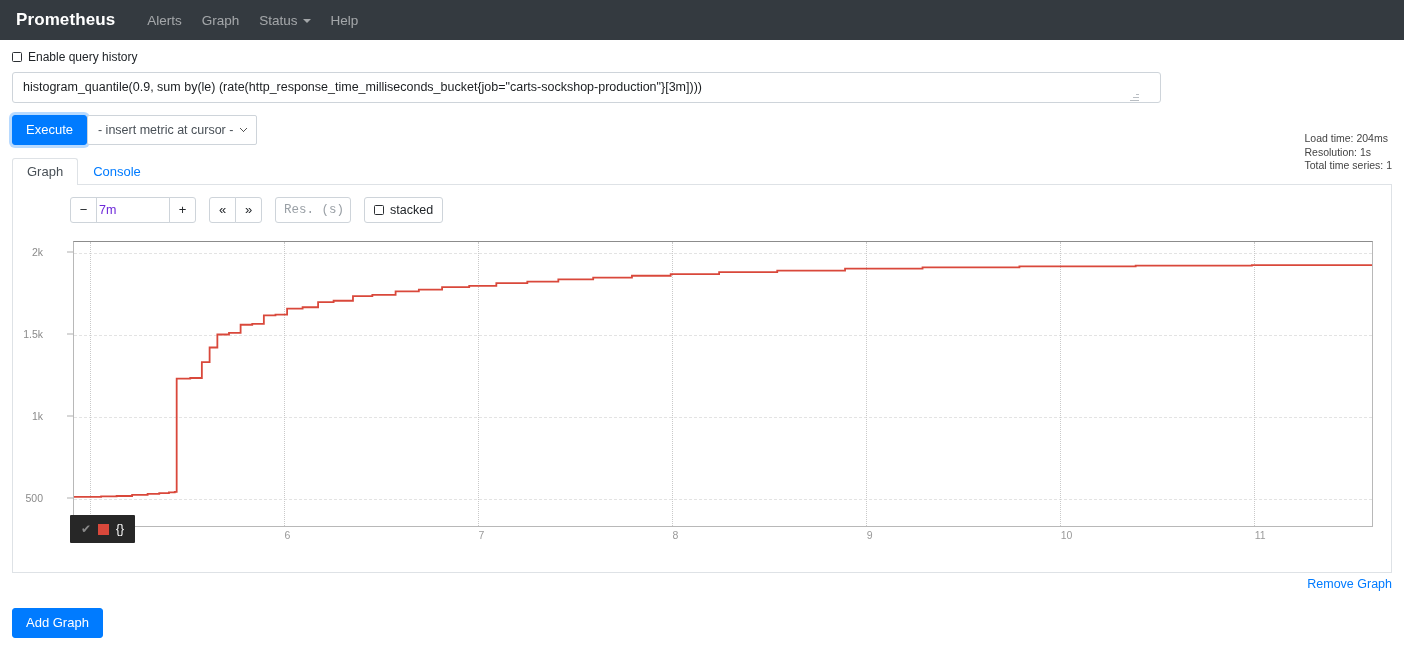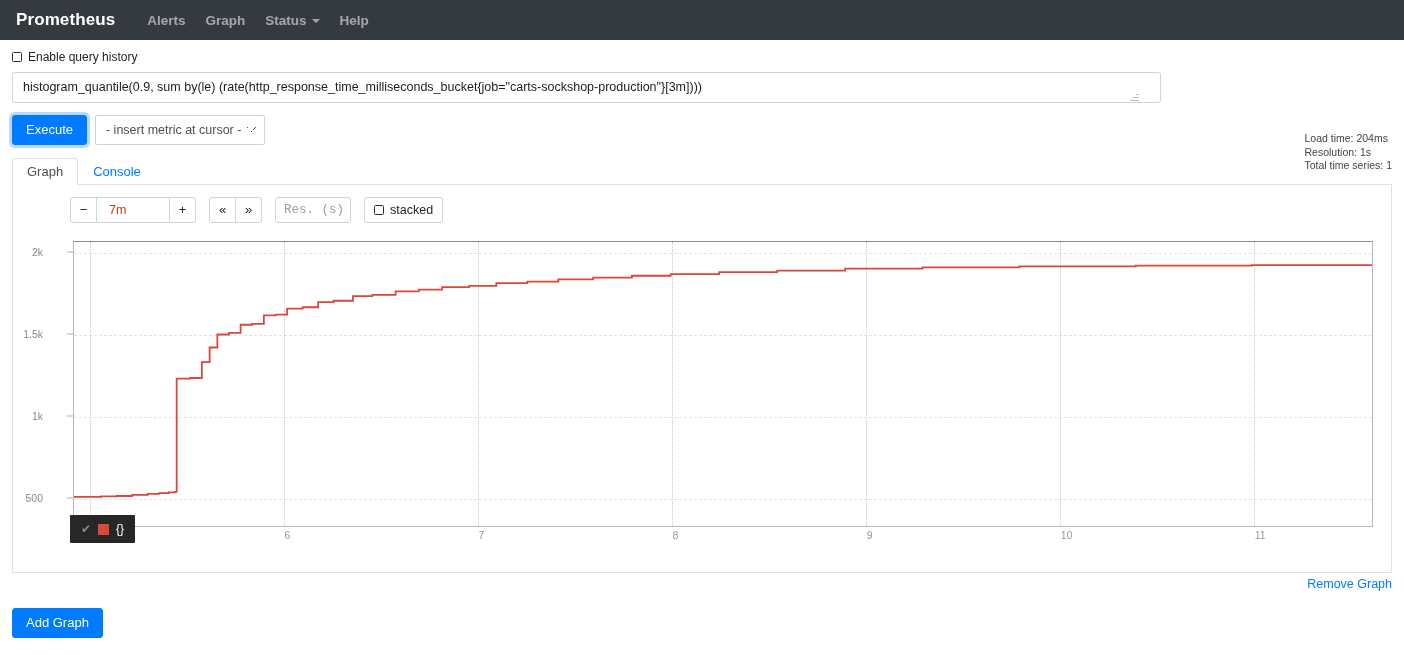--- a/index.html
+++ b/index.html
@@ -34,21 +34,20 @@
   }
   .nav-link {
     color: rgba(255,255,255,.55);
     text-decoration: none;
     font-size: 13.5px;
     padding: 4px 10px;
     white-space: nowrap;
     display: inline-flex;
     align-items: center;
     gap: 5px;
-    font-weight: bold;
   }
   .caret {
     display: inline-block;
     width: 0; height: 0;
     border-left: 4px solid transparent;
     border-right: 4px solid transparent;
     border-top: 4px solid rgba(255,255,255,.55);
     position: relative;
     top: 1px;
   }
@@ -112,21 +111,20 @@
     font-size: 10.5px;
     line-height: 13.5px;
     color: #444;
     white-space: nowrap;
   }
 
   
   .exec-row {
     display: flex;
     align-items: center;
-    gap: 8px;
     margin-top: 12px;
   }
   .btn-primary {
     background: #007bff;
     border: 1px solid #007bff;
     color: #fff;
     font-size: 13px;
     font-family: "Liberation Sans", sans-serif;
     padding: 6px 13px;
     border-radius: 3px;
@@ -195,25 +193,25 @@
     align-items: center;
     gap: 13px;
     padding-left: 57px;
   }
   .ig { display: flex; align-items: stretch; }
   .ig > * {
     border: 1px solid #ced4da;
     background: #fff;
     font-family: "Liberation Sans", sans-serif;
     font-size: 12.5px;
-    color: #c2410c;
+    color: #6d28d9;
     height: 26px;
     line-height: 24px;
     margin-left: -1px;
-    padding: 0 12px;
+    padding: 0 2px;
     outline: none;
   }
   .ig > *:first-child { margin-left: 0; border-radius: 3px 0 0 3px; }
   .ig > *:last-child { border-radius: 0 3px 3px 0; }
   .ig .b { cursor: pointer; text-align:center; width: 27px; padding: 0;
            display:flex; align-items:center; justify-content:center; font-size: 13px; color:#212529; }
   .ig input { text-align: left; }
   .range-input { width: 74px; }
   .time-input  { width: 148px; }
   .single {

